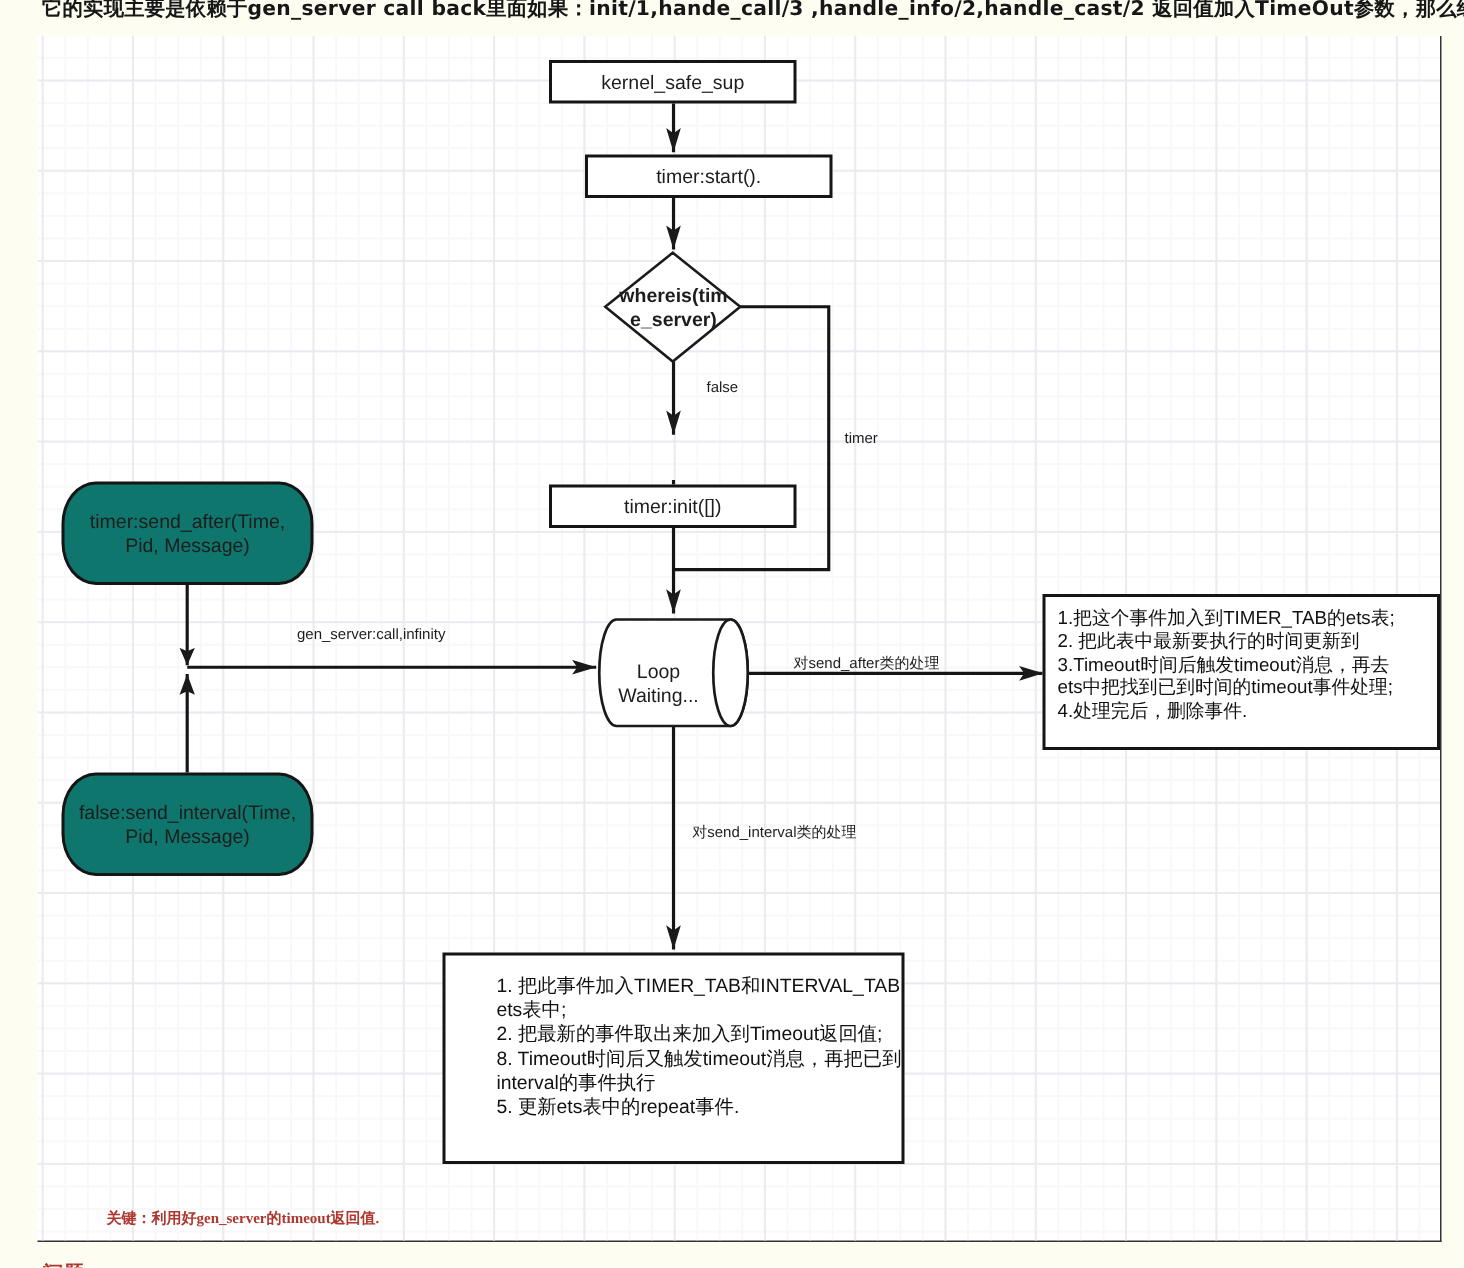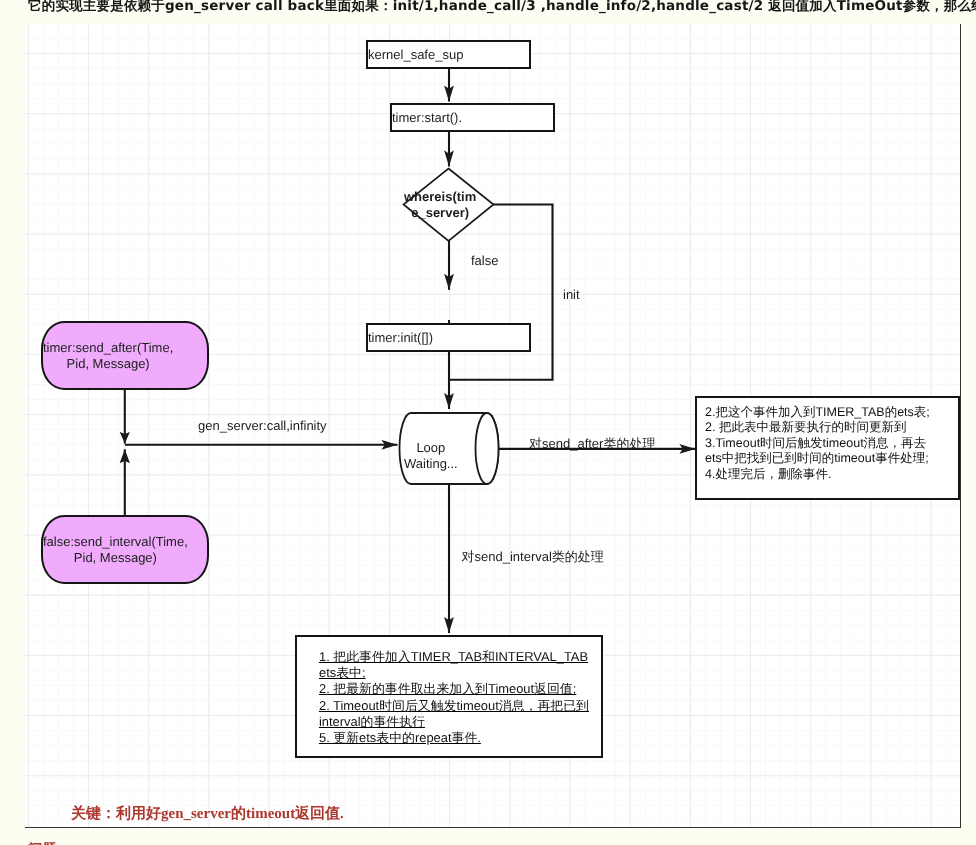--- a/index.html
+++ b/index.html
@@ -32,30 +32,30 @@
       linear-gradient(to right, #eaeaf1 1px, transparent 1px),
       linear-gradient(to bottom, #eaeaf1 1px, transparent 1px),
       linear-gradient(to right, #f8f8fb 1px, transparent 1px),
       linear-gradient(to bottom, #f8f8fb 1px, transparent 1px);
     background-size:60.2px 60.2px, 60.2px 60.2px, 15.05px 15.05px, 15.05px 15.05px;
     background-position:2.8px 29px, 2.8px 29px, 2.8px 29px, 2.8px 29px;
   }
 
   svg.lay{position:absolute;left:0;top:0;width:935px;height:803px;overflow:visible;}
 
-  .node{position:absolute;box-sizing:border-box;display:flex;align-items:center;justify-content:flex-start;text-align:center;}
+  .node{position:absolute;box-sizing:border-box;display:flex;align-items:center;justify-content:center;text-align:center;}
   .nlabel{font-family:"Liberation Sans",sans-serif;font-size:13px;color:#1d1d1d;line-height:16px;}
 
   .rect{border:2px solid #151515;background:#fff;}
-  .round{border:2.2px solid #151515;background:#f0abfc;border-radius:23px / 28px;}
+  .round{border:2.2px solid #151515;background:#0f766e;border-radius:23px / 28px;}
   .plain{border:2px solid #151515;background:#fff;}
 
-  .edgelabel{position:absolute;font-family:"Liberation Sans",sans-serif;font-size:13px;color:#1d1d1d;white-space:nowrap;}
+  .edgelabel{position:absolute;font-family:"Liberation Sans",sans-serif;font-size:10px;color:#1d1d1d;white-space:nowrap;}
   .noteline{font-family:"Liberation Sans",sans-serif;font-size:12.5px;color:#111;line-height:15.6px;text-align:left;}
-  .keynote{position:absolute;font-family:"Liberation Serif",serif;font-weight:bold;font-size:15px;color:#ad382f;}
+  .keynote{position:absolute;font-family:"Liberation Serif",serif;font-weight:bold;font-size:10px;color:#ad382f;}
   .bottomtext{position:absolute;font-family:"DejaVu Sans",sans-serif;font-weight:bold;font-size:14.4px;color:#ad382f;}
 </style>
 </head>
 <body>
 
 <div id="page">
 
   <div class="headline">它的实现主要是依赖于gen_server call back里面如果：init/1,hande_call/3 ,handle_info/2,handle_cast/2 返回值加入TimeOut参数，那么经过</div>
 
   <div id="sheet">
@@ -124,41 +124,41 @@
 
     <div class="node" style="left:379px;top:147px;width:90px;height:68px;font-weight:bold;">
       <span class="nlabel"><span>whereis(tim</span><br><span>e_server)</span></span>
     </div>
     <div class="node" style="left:379px;top:388px;width:70px;height:88px;">
       <span class="nlabel"><span>Loop</span><br><span>Waiting...</span></span>
     </div>
 
     <div class="node plain" style="left:670px;top:372px;width:265px;height:104px;justify-content:flex-start;padding:6.5px 0 0 8px;align-items:flex-start;">
       <div class="noteline">
-        <div>2.把这个事件加入到TIMER_TAB的ets表;</div>
+        <div>1.把这个事件加入到TIMER_TAB的ets表;</div>
         <div>2. 把此表中最新要执行的时间更新到</div>
         <div>3.Timeout时间后触发timeout消息，再去</div>
         <div>ets中把找到已到时间的timeout事件处理;</div>
         <div>4.处理完后，删除事件.</div>
       </div>
     </div>
 
-    <div class="node plain" style="left:270px;top:611px;width:308px;height:123px;justify-content:center;padding:12px 0 0 10px;align-items:flex-start;text-decoration:underline;">
+    <div class="node plain" style="left:270px;top:611px;width:308px;height:141px;justify-content:flex-end;padding:12px 0 0 10px;align-items:flex-start;">
       <div class="noteline" style="line-height:16.2px;font-size:12.9px;">
         <div>1. 把此事件加入TIMER_TAB和INTERVAL_TAB</div>
         <div>ets表中;</div>
         <div>2. 把最新的事件取出来加入到Timeout返回值;</div>
-        <div>2. Timeout时间后又触发timeout消息，再把已到</div>
+        <div>8. Timeout时间后又触发timeout消息，再把已到</div>
         <div>interval的事件执行</div>
         <div>5. 更新ets表中的repeat事件.</div>
       </div>
     </div>
 
     <div class="edgelabel" style="left:446px;top:229px;">false</div>
-    <div class="edgelabel" style="left:538px;top:263px;">init</div>
+    <div class="edgelabel" style="left:538px;top:263px;">timer</div>
     <div class="edgelabel" style="left:173px;top:394px;">gen_server:call,infinity</div>
     <div class="edgelabel" style="left:504px;top:399px;margin-top:12px;">对send_after类的处理</div>
     <div class="edgelabel" style="left:436.5px;top:524px;">对send_interval类的处理</div>
 
     <div class="keynote" style="left:46px;top:781px;">关键：利用好gen_server的timeout返回值.</div>
   </div>
 
   <div class="bottomtext" style="left:28px;top:841px;">问题</div>
 
 </div>

